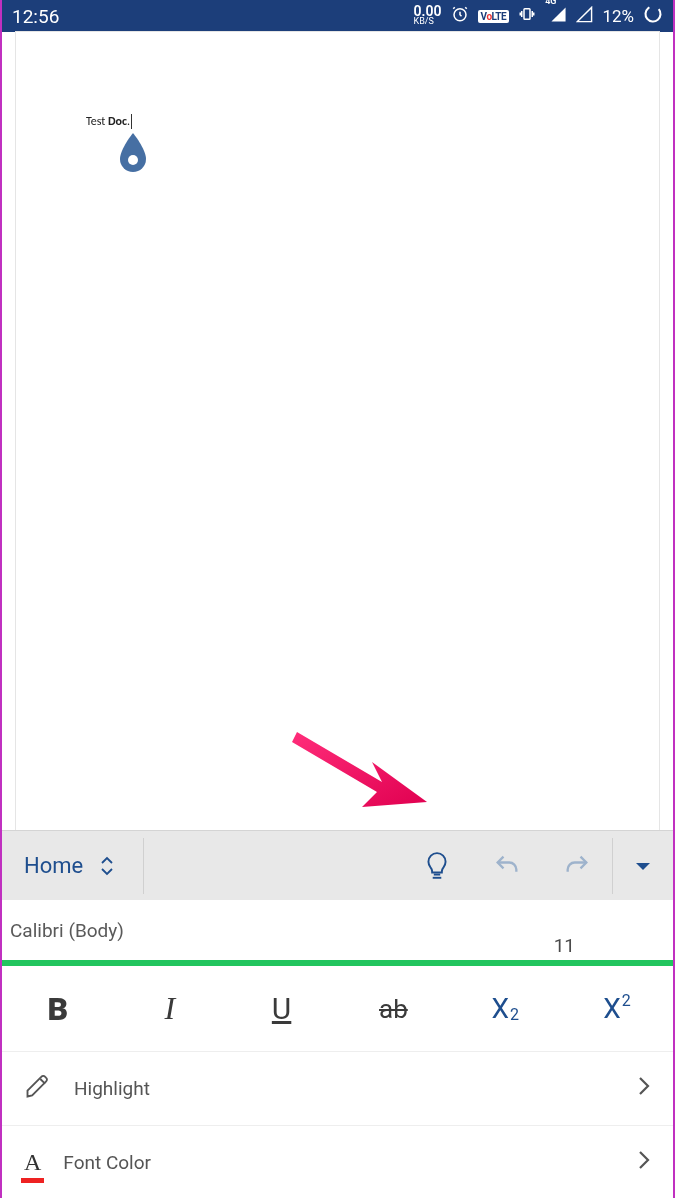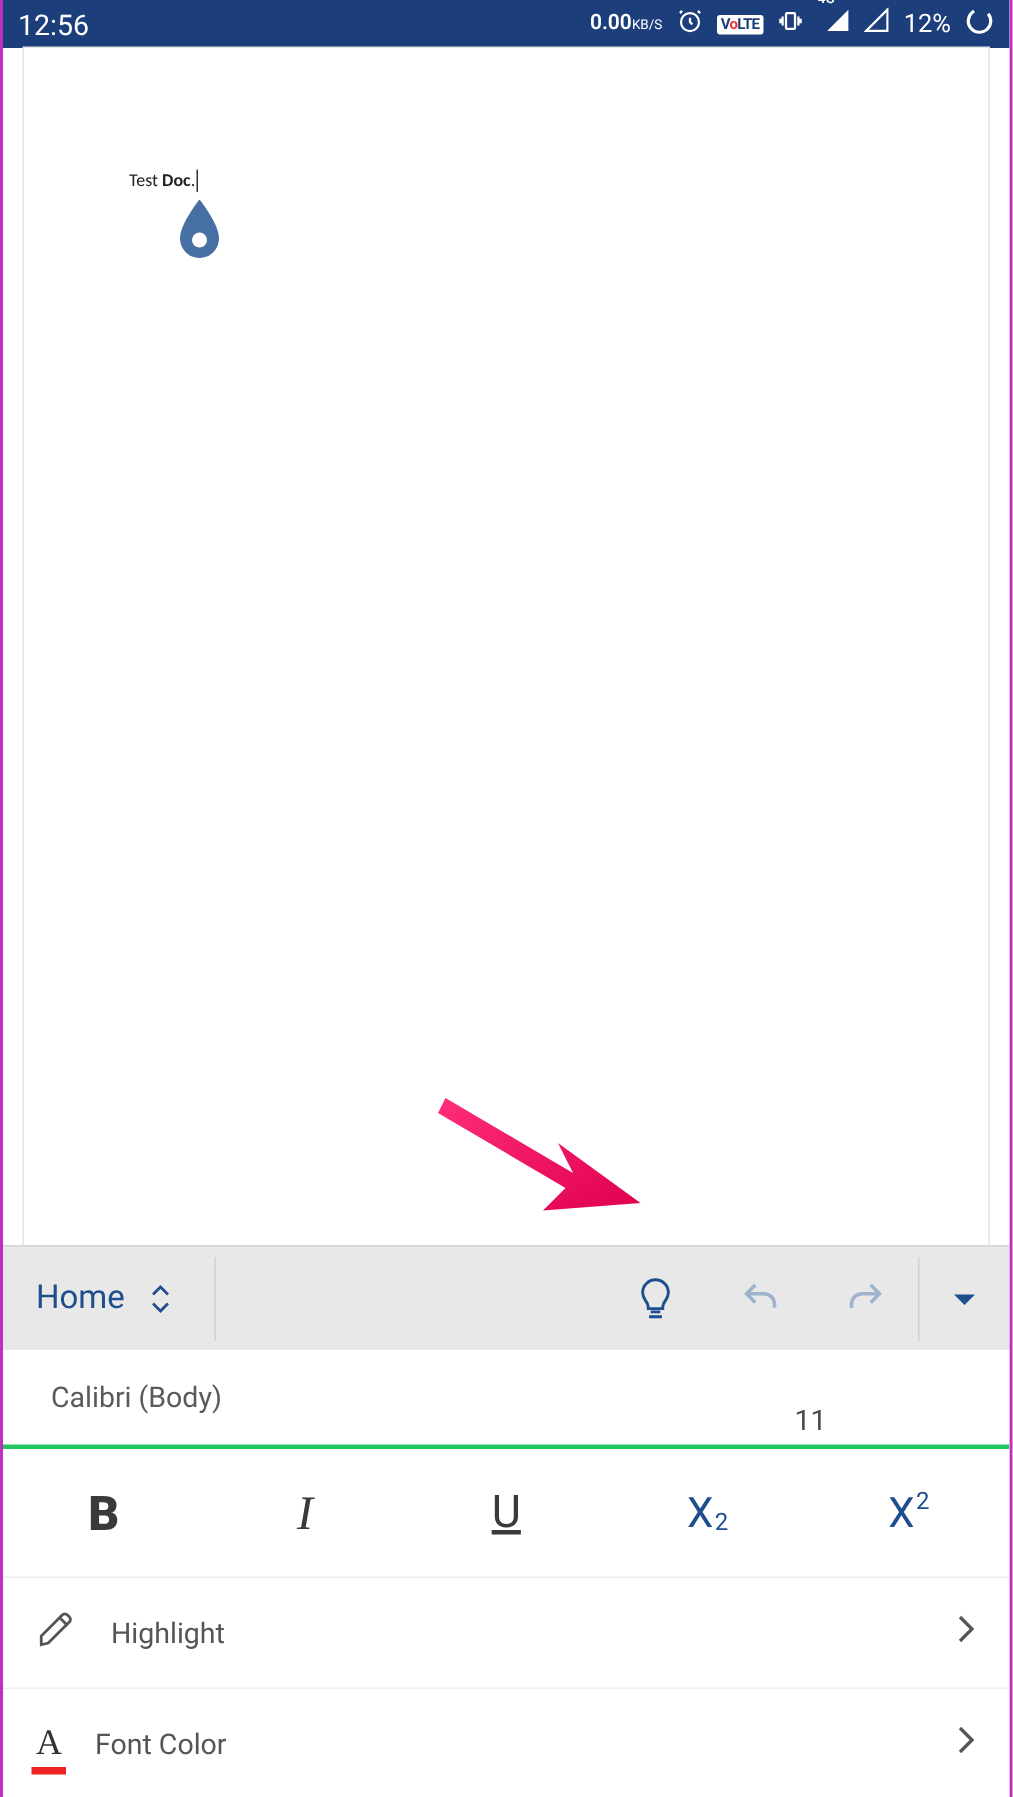--- a/index.html
+++ b/index.html
@@ -12,21 +12,21 @@
     background: #1c3e7a;
     color: #fff;
     display: flex;
     align-items: center;
     padding: 0 10px;
     font-size: 17px;
     justify-content: space-between;
   }
   .status-left { font-size: 19px; }
   .status-right { display: flex; align-items: center; gap: 9px; }
-  .kbs { display:flex; flex-direction:row; align-items:flex-end; line-height:0.85; font-size:12px;}
+  .kbs { display:flex; flex-direction:column; align-items:flex-start; line-height:0.85; font-size:12px;}
   .kbs .top{font-size:14px; font-weight:600;}
   .kbs .bot{font-size:9px; font-weight:400;}
   .volte-badge { background:#fff; color:#1c3e7a; font-size:10px; font-weight:700; padding:1px 3px; border-radius:2px;}
   .fourg { font-size:9px; font-weight:600; margin-right:-6px; margin-top:-10px;}
 
   
   .document-holder {
     height: 798px;
     background: #fff;
     position: relative;
@@ -93,25 +93,25 @@
   
   .panel {
     height: 390px;
     background:#fff;
     overflow:hidden;
   }
   .font-row {
     height: 66px;
     display:flex;
     align-items:center;
-    padding:0 32px;
+    padding:0 8px;
     font-size: 19px;
     color:#5a5a5a;
     justify-content:space-between;
-    border-bottom:3px solid #22c55e;
+    border-bottom:6px solid #22c55e;
   }
   .font-row .size { color:#4a4a4a; margin-right: 90px; margin-top: 30px; }
   .fmt-row {
     height: 86px;
     display:flex;
     align-items:center;
     border-bottom:1px solid #eee;
   }
   .fmt-cell {
     flex:1;
@@ -252,20 +252,21 @@
 
 <div class="panel">
   <div class="font-row">
     <span>Calibri (Body)</span>
     <span class="size">11</span>
   </div>
   <div class="fmt-row">
     <div class="fmt-cell" style="font-weight:900; font-size:32px;">B</div>
     <div class="fmt-cell" style="font-style:italic; font-family:'Times New Roman',serif; font-size:32px;">I</div>
     <div class="fmt-cell" style="text-decoration:underline; font-size:30px;">U</div>
+    <div class="fmt-cell" style="text-decoration:line-through; font-size:26px;">ab</div>
     <div class="fmt-cell sub">
       <span style="font-size:28px;">X</span>
         <sub style="font-size:16px; margin-left:1px; position:relative; top:6px;">2</sub>
     </div>
     <div class="fmt-cell sub">
       <span style="font-size:28px;">X</span>
         <sup style="font-size:16px; margin-left:1px; position:relative; top:-8px;">2</sup>
     </div>
   </div>
   <div class="list-row">

